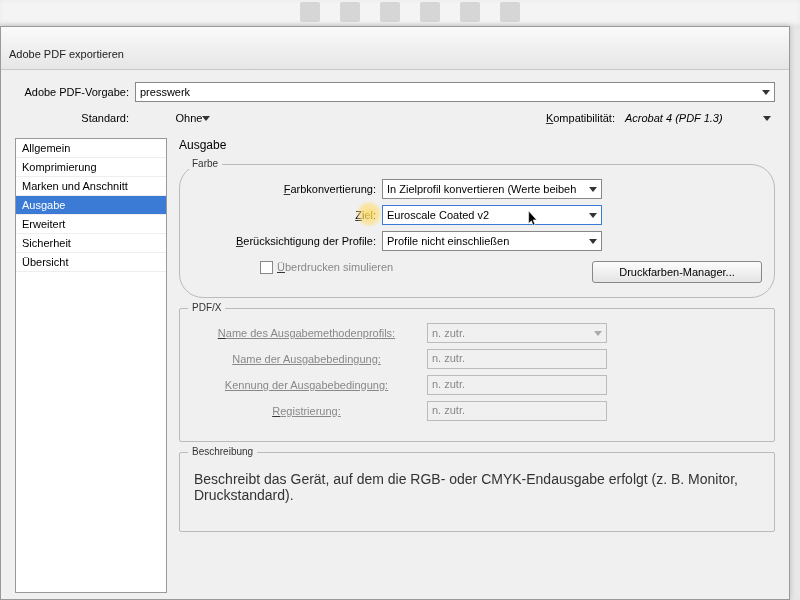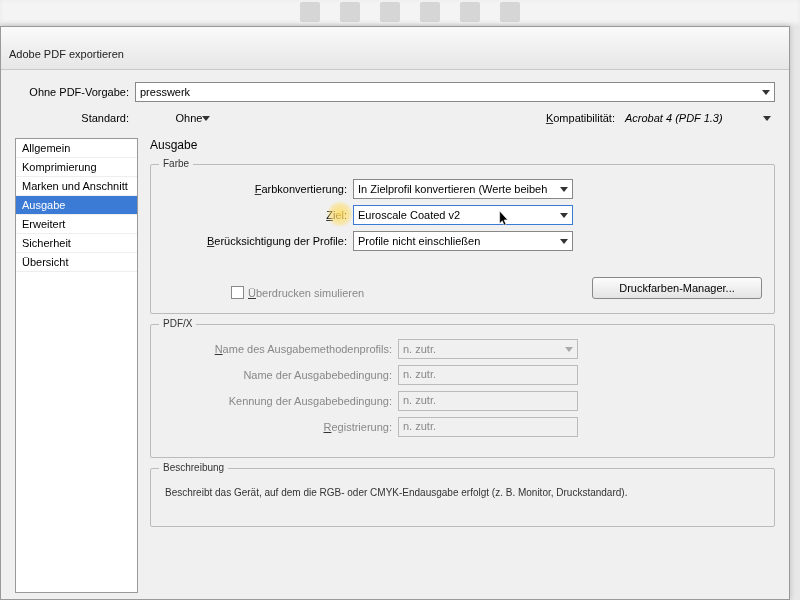--- a/index.html
+++ b/index.html
@@ -17,46 +17,46 @@
 .label-right { text-align: right; padding-right: 6px; }
 .preset-label { width: 120px; }
 .input-wide { flex: 1; height: 20px; background: #fff; border: 1px solid #888; padding: 2px 4px; display: flex; align-items: center; justify-content: space-between; }
 .dd-arrow { width: 0; height: 0; border-left: 4px solid transparent; border-right: 4px solid transparent; border-top: 5px solid #333; }
 
 .std-row { display: flex; align-items: center; margin-bottom: 10px; }
 .std-select { width: 120px; height: 20px; background: #f0f0f0; border: none; display: flex; align-items: center; justify-content: center; padding: 0 4px 0 0; }
 .compat-select { width: 150px; height: 20px; background: #f0f0f0; border: none; display: flex; align-items: center; justify-content: space-between; padding: 0 4px 0 0; font-style: italic; }
 
 .body-area { display: flex; gap: 12px; }
-.sidebar { width: 123px; border: 1px solid #999; background: #fff; height: 455px; }
+.sidebar { width: 152px; border: 1px solid #999; background: #fff; height: 455px; }
 .sidebar-item { padding: 3px 6px; border-bottom: 1px solid #eee; cursor: default; font-size: 10px; }
 .sidebar-item.selected { background: #3b7bd6; color: #fff; }
 
 .main { flex: 1; }
 .section-title { font-size: 12px; margin-bottom: 12px; }
 
 .fieldset { border: 1px solid #bbb; border-radius: 2px; padding: 14px 12px 14px 12px; margin-bottom: 10px; position: relative; }
 .fieldset-legend { position: absolute; top: -7px; left: 8px; background: #f0f0f0; padding: 0 4px; font-size: 10px; color: #333; }
 
 .field-row { display: flex; align-items: center; margin-bottom: 6px; }
 .field-label { width: 190px; text-align: right; padding-right: 6px; }
-.field-label-pdfx { width: 235px; text-align: right; padding-right: 6px; }
+.field-label-pdfx { width: 235px; text-align: center; padding-right: 6px; text-decoration: underline; }
 .underline { text-decoration: underline; text-decoration-color: #333; text-underline-offset: 1px; }
 .select-box { width: 220px; height: 20px; background: #fff; border: 1px solid #888; padding: 2px 4px; display: flex; align-items: center; justify-content: space-between; position: relative; }
 .select-box.disabled { background: #f0f0f0; color: #888; border-color: #bbb; }
 .input-box { width: 180px; height: 20px; background: #f0f0f0; border: 1px solid #bbb; padding: 2px 4px; color: #888; }
 
 .highlight { position: absolute; width: 26px; height: 26px; border-radius: 50%; background: radial-gradient(circle, rgba(255,220,100,0.9) 0%, rgba(255,220,100,0.5) 50%, rgba(255,220,100,0) 75%); pointer-events: none; }
 .cursor { position: absolute; width: 12px; height: 16px; pointer-events: none; z-index: 100; }
 
-.cb-row { display: flex; align-items: flex-end; margin-top: 26px; }
+.cb-row { display: flex; align-items: flex-start; margin-top: 10px; }
 .checkbox { width: 13px; height: 13px; border: 1px solid #888; background: #fff; margin-right: 4px; }
 .btn { height: 22px; padding: 2px 10px; background: linear-gradient(#fcfcfc,#e4e4e4); border: 1px solid #888; border-radius: 3px; }
 
-.desc-text { font-size: 10px; color: #333; padding: 4px 2px 14px 2px; }
+.desc-text { font-size: 14px; color: #333; padding: 4px 2px 14px 2px; }
 .muted { color: #888; }
 </style>
 </head>
 <body>
 
 <div class="blur-bg">
   <div class="blur-bar"></div>
   <div class="blur-icons">
       <span></span>
       <span></span>
@@ -67,21 +67,21 @@
     </div>
 </div>
 
 <div class="dialog">
   <div class="titlebar">
     <span>Adobe PDF exportieren</span>
   </div>
   <div class="content">
 
     <div class="row">
-      <div class="label-right preset-label">Ohne PDF-Vorgabe:</div>
+      <div class="label-right preset-label">Adobe PDF-Vorgabe:</div>
       <div class="input-wide">
         <span>presswerk</span>
         <span class="dd-arrow"></span>
       </div>
     </div>
 
     <div class="std-row">
       <div class="label-right preset-label">Standard:</div>
       <div class="std-select">
         <span>Ohne</span>
@@ -102,21 +102,21 @@
         <div class="sidebar-item"><span>Marken und Anschnitt</span></div>
         <div class="sidebar-item selected"><span>Ausgabe</span></div>
         <div class="sidebar-item"><span>Erweitert</span></div>
         <div class="sidebar-item"><span>Sicherheit</span></div>
         <div class="sidebar-item"><span>Übersicht</span></div>
       </div>
 
       <div class="main">
         <div class="section-title">Ausgabe</div>
 
-        <div class="fieldset" style="position:relative;">
+        <div class="fieldset" style="position:relative;border-radius:24px;">
           <div class="fieldset-legend">Farbe</div>
 
           <div class="field-row">
             <div class="field-label"><span class="underline">F</span><span>arbkonvertierung:</span></div>
             <div class="select-box">
               <span>In Zielprofil konvertieren (Werte beibeh</span>
               <span class="dd-arrow"></span>
             </div>
           </div>
 

